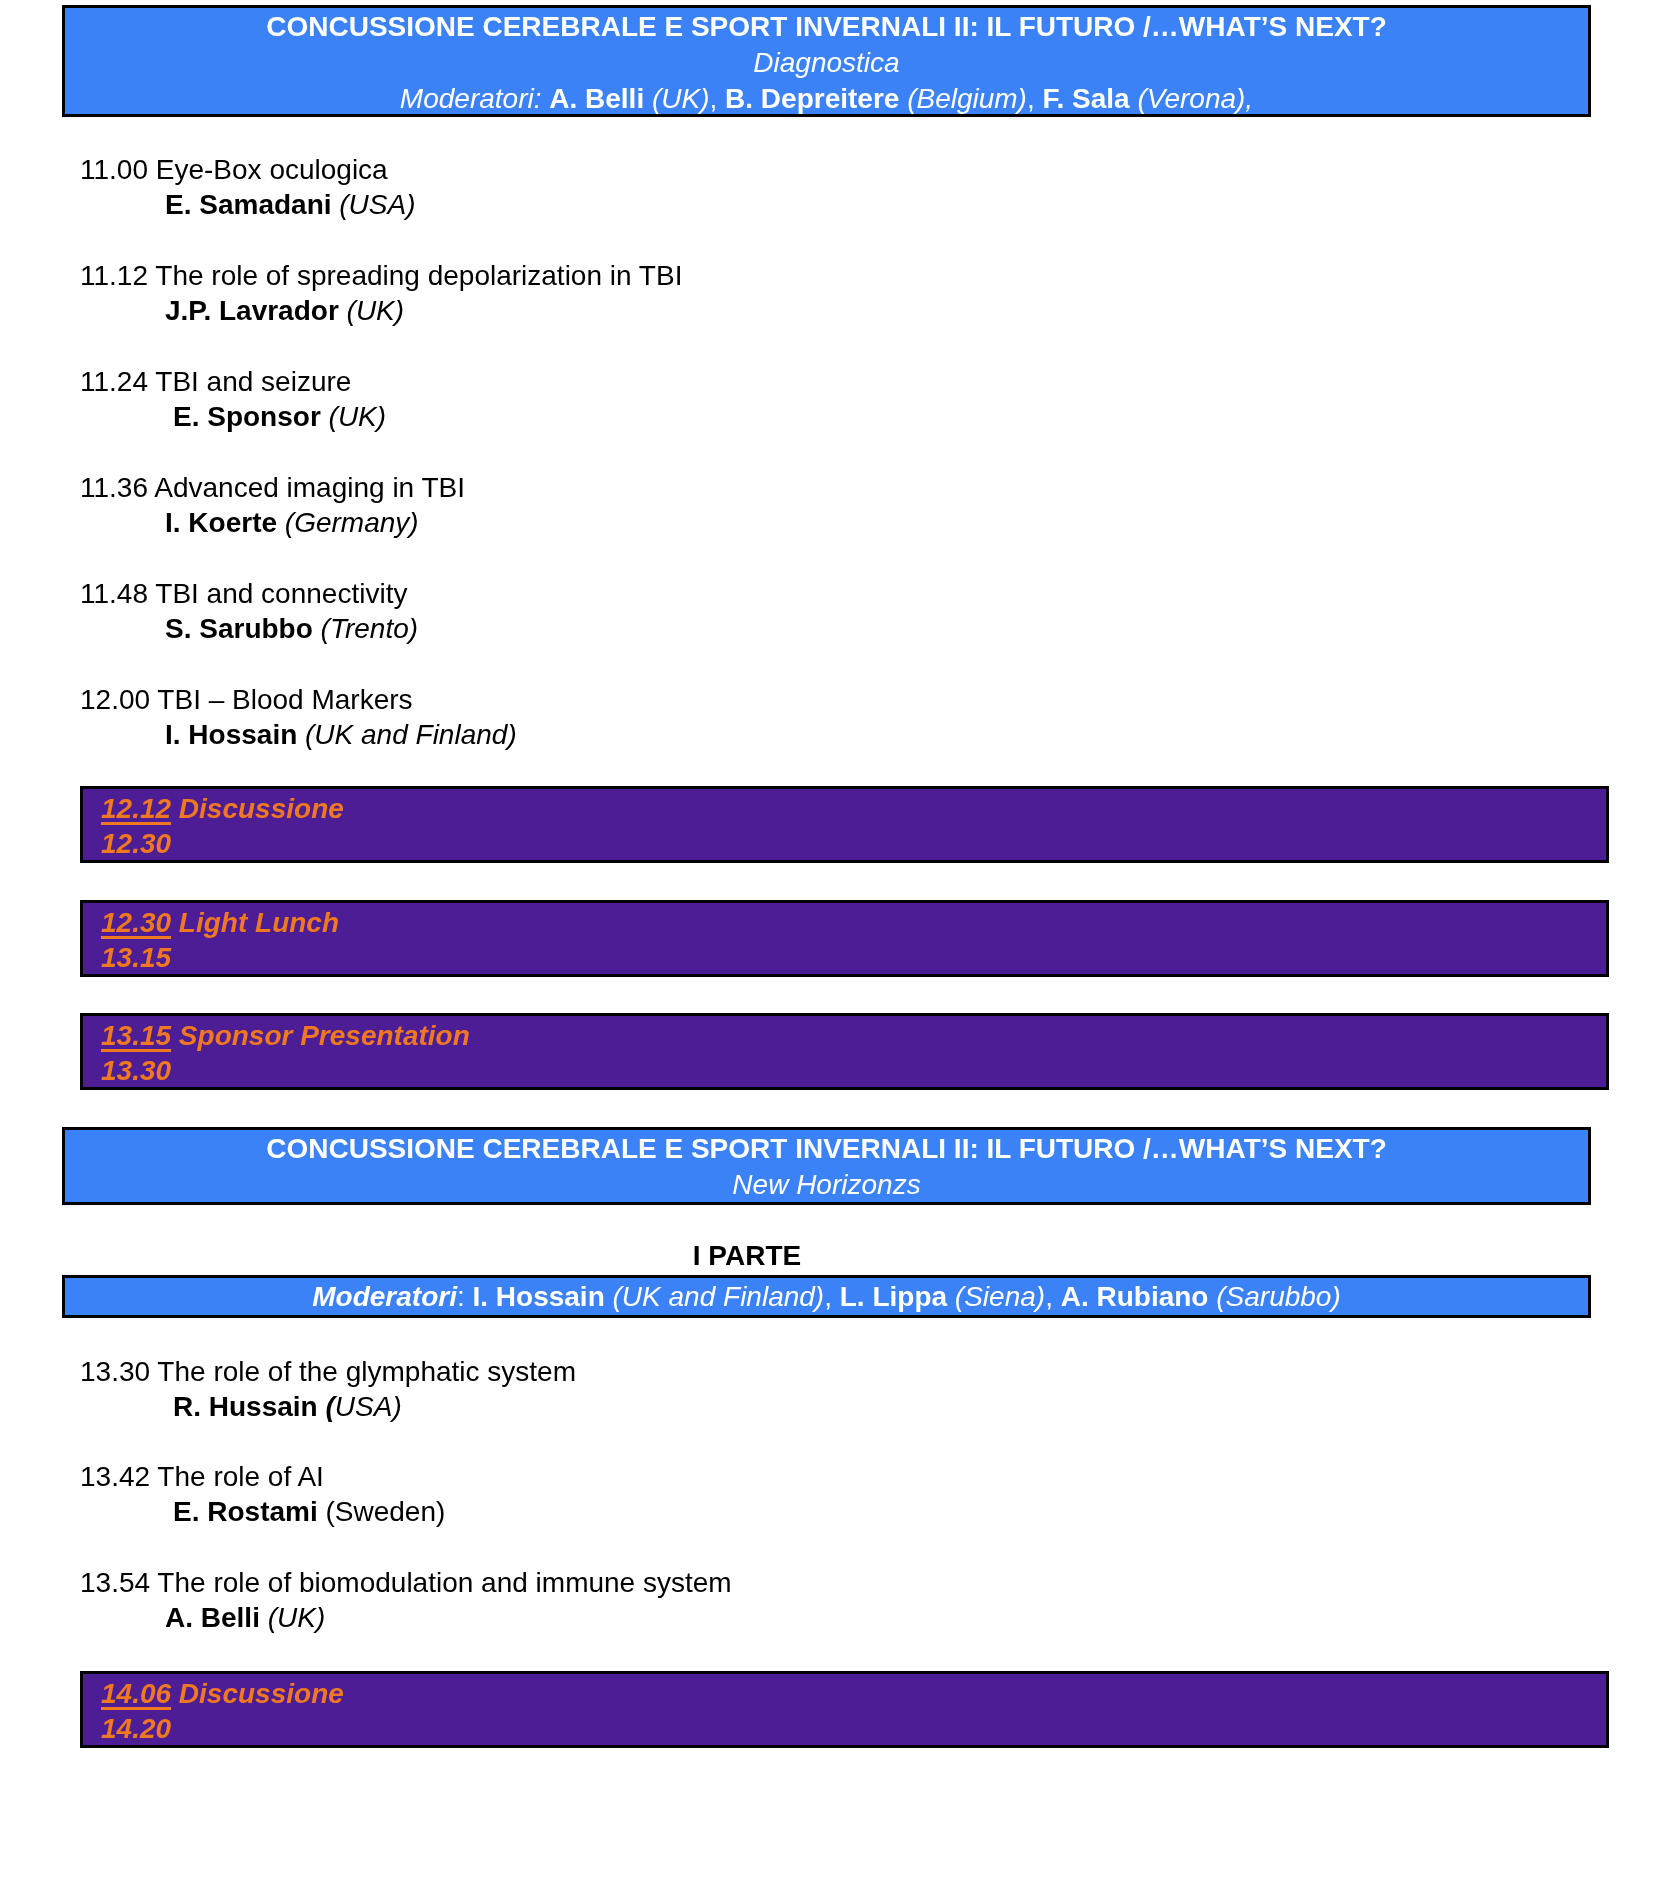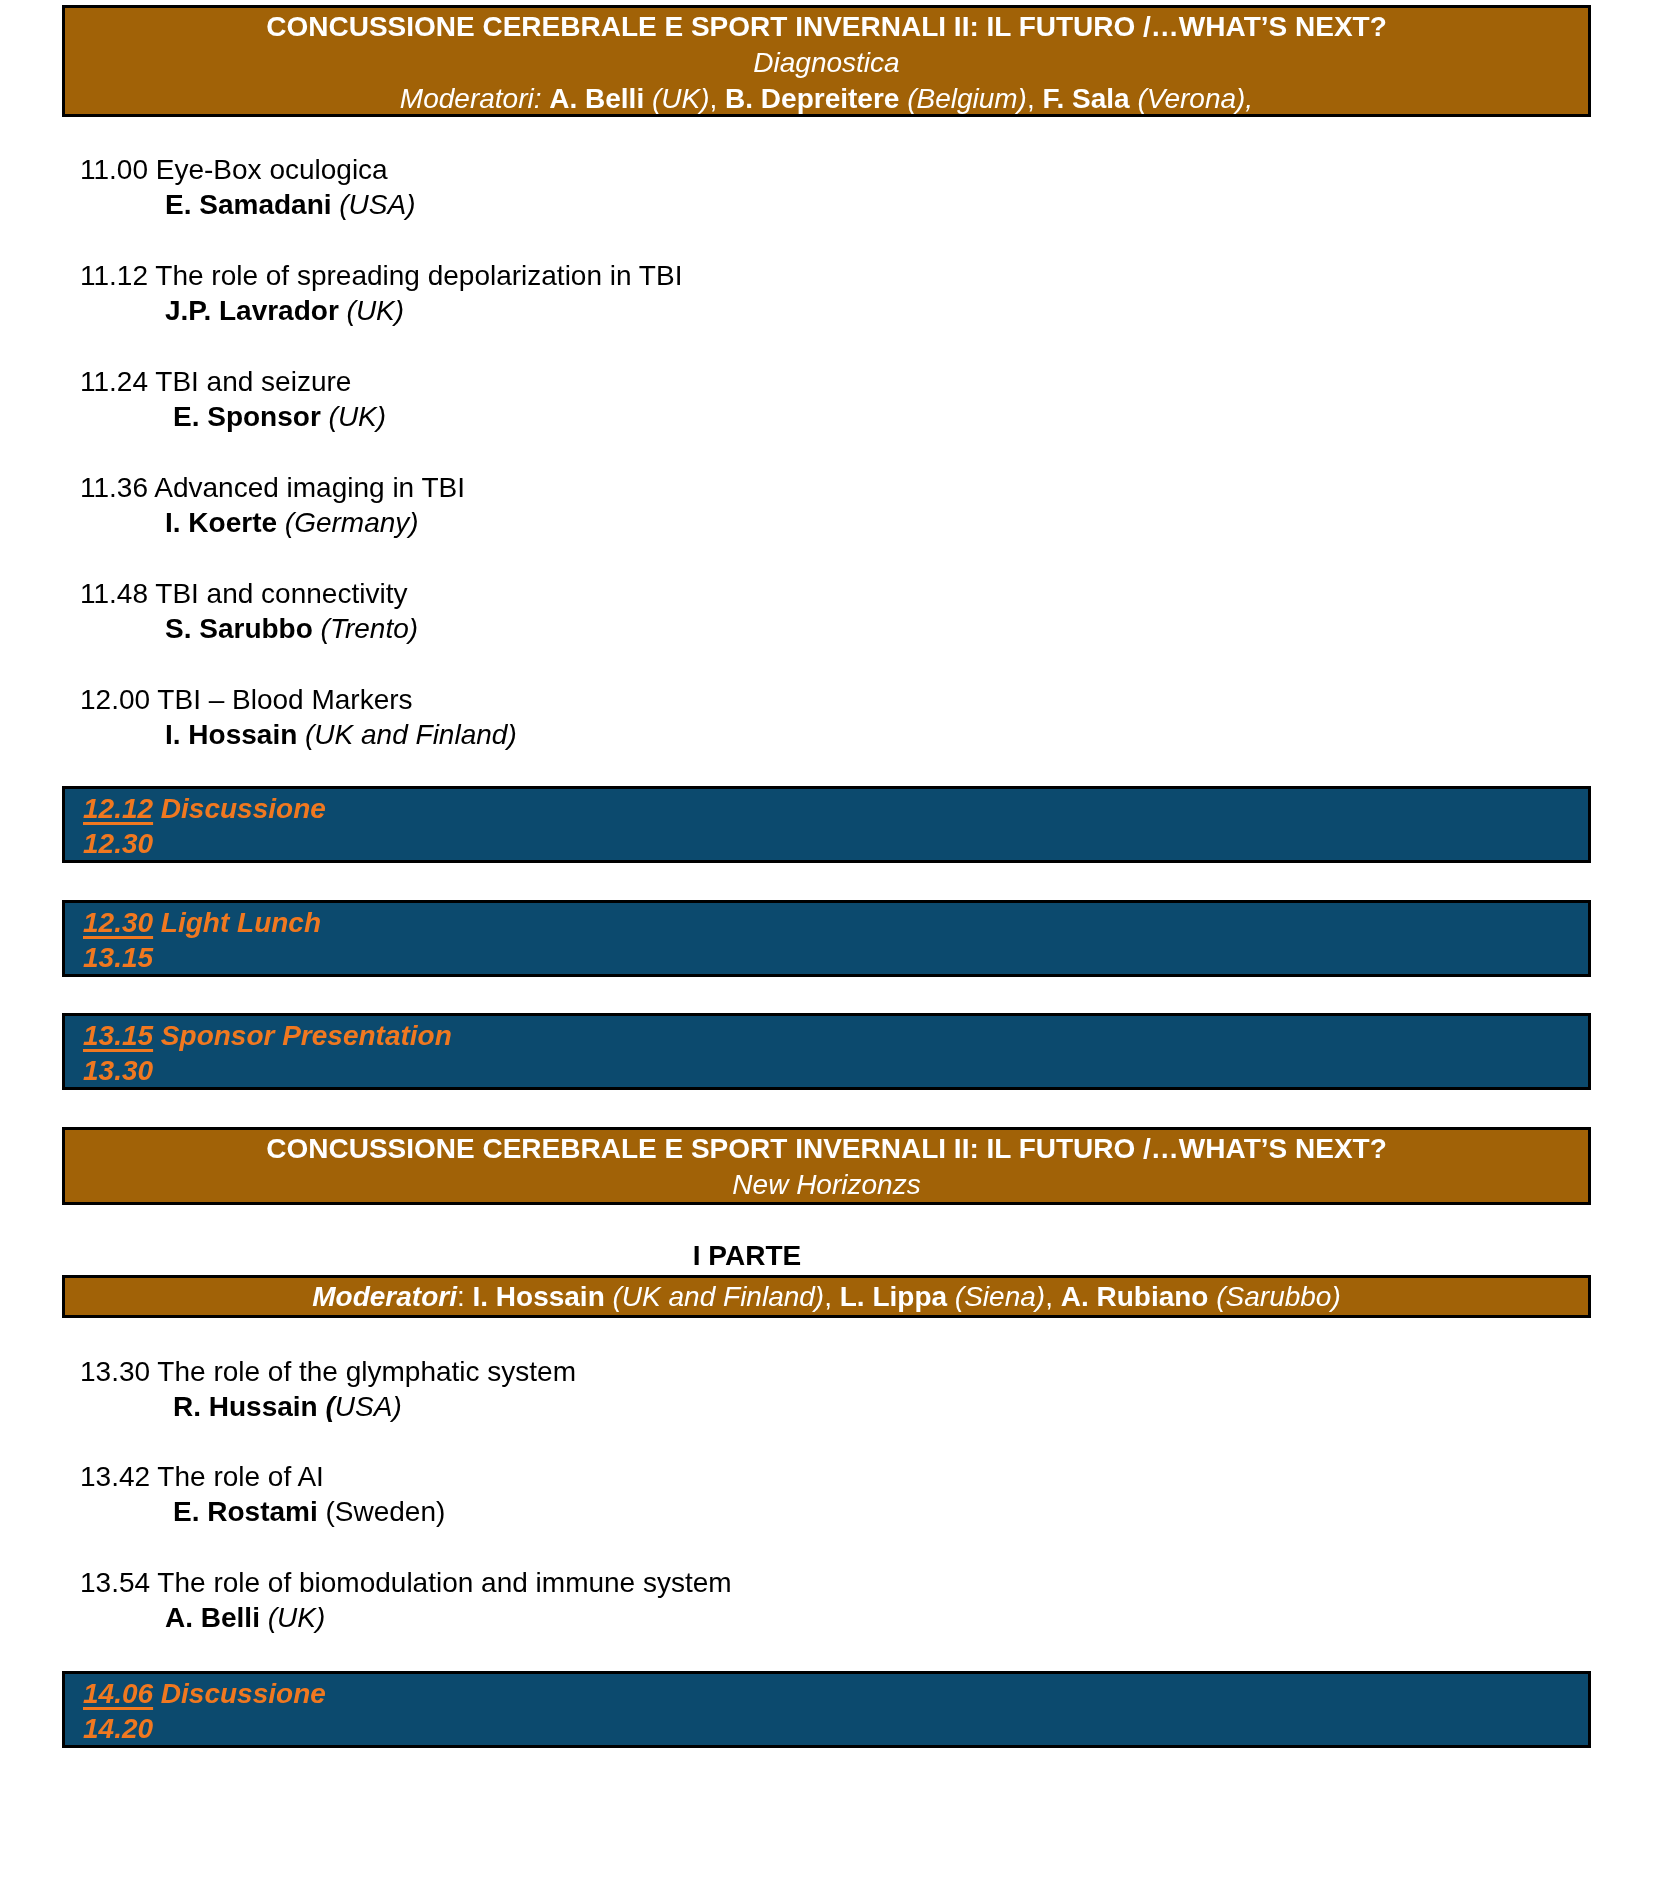--- a/index.html
+++ b/index.html
@@ -1,27 +1,27 @@
 <!DOCTYPE html>
 <html><head>
 <meta charset="utf-8">
 <style>
   html, body { margin:0; padding:0; background:#ffffff; }
   body { width:1653px; height:1903px; position:relative; overflow:hidden;
          font-family:"Liberation Sans", sans-serif; color:#000; }
-  .orange-box { position:absolute; left:62px; width:1523px; background:#a16207;
+  .orange-box { position:absolute; left:62px; width:1523px; background:#3b82f6;
                 border:3px solid #000; color:#fff; text-align:center; box-sizing:content-box; }
   .orange-box .line { font-size:28px; line-height:36px; white-space:nowrap; }
   .b { font-weight:bold; }
   .i { font-style:italic; }
   .item { position:absolute; left:80px; font-size:28px; line-height:35px; white-space:nowrap; }
   .item .speaker { display:block; padding-left:85px; }
   .item .speaker.ind2 { padding-left:93px; }
-  .outline-box { position:absolute; left:62px; width:1523px; height:71px;
-                 border:3px solid #000; background:#0c4a6e; }
+  .outline-box { position:absolute; left:80px; width:1523px; height:71px;
+                 border:3px solid #000; background:#4c1d95; }
   .outline-box .content { position:absolute; left:18px; top:2px; color:#F07820;
                           font-weight:bold; font-style:italic; font-size:28px; line-height:35px; white-space:nowrap; }
   .outline-box .start { text-decoration:underline; text-decoration-thickness:3px; text-underline-offset:4px; }
   .part-label { position:absolute; left:0; width:1494px; text-align:center; top:1238px;
                 font-size:28px; font-weight:bold; line-height:36px; }
 </style>
 </head>
 <body>
 
 <div class="orange-box" style="top:5px; height:106px; padding-top:0;">

